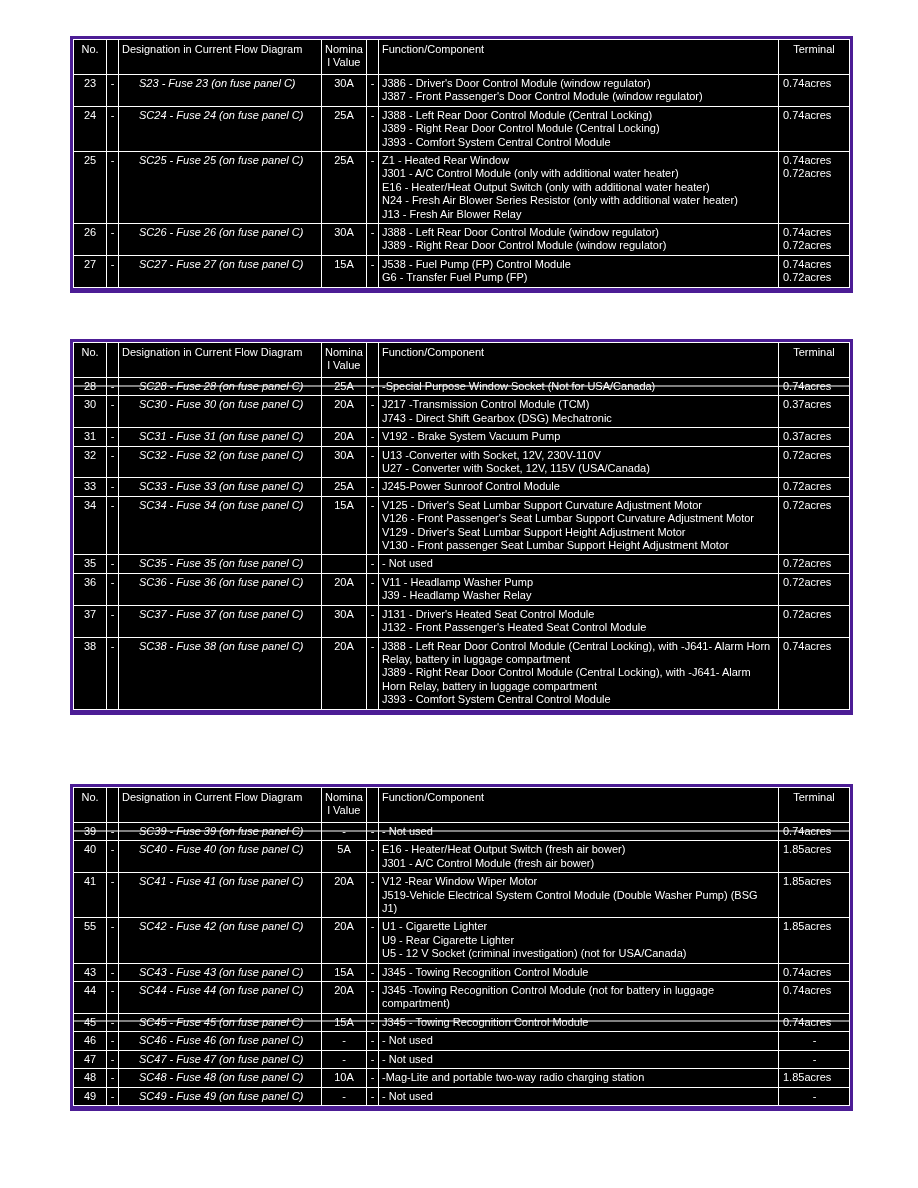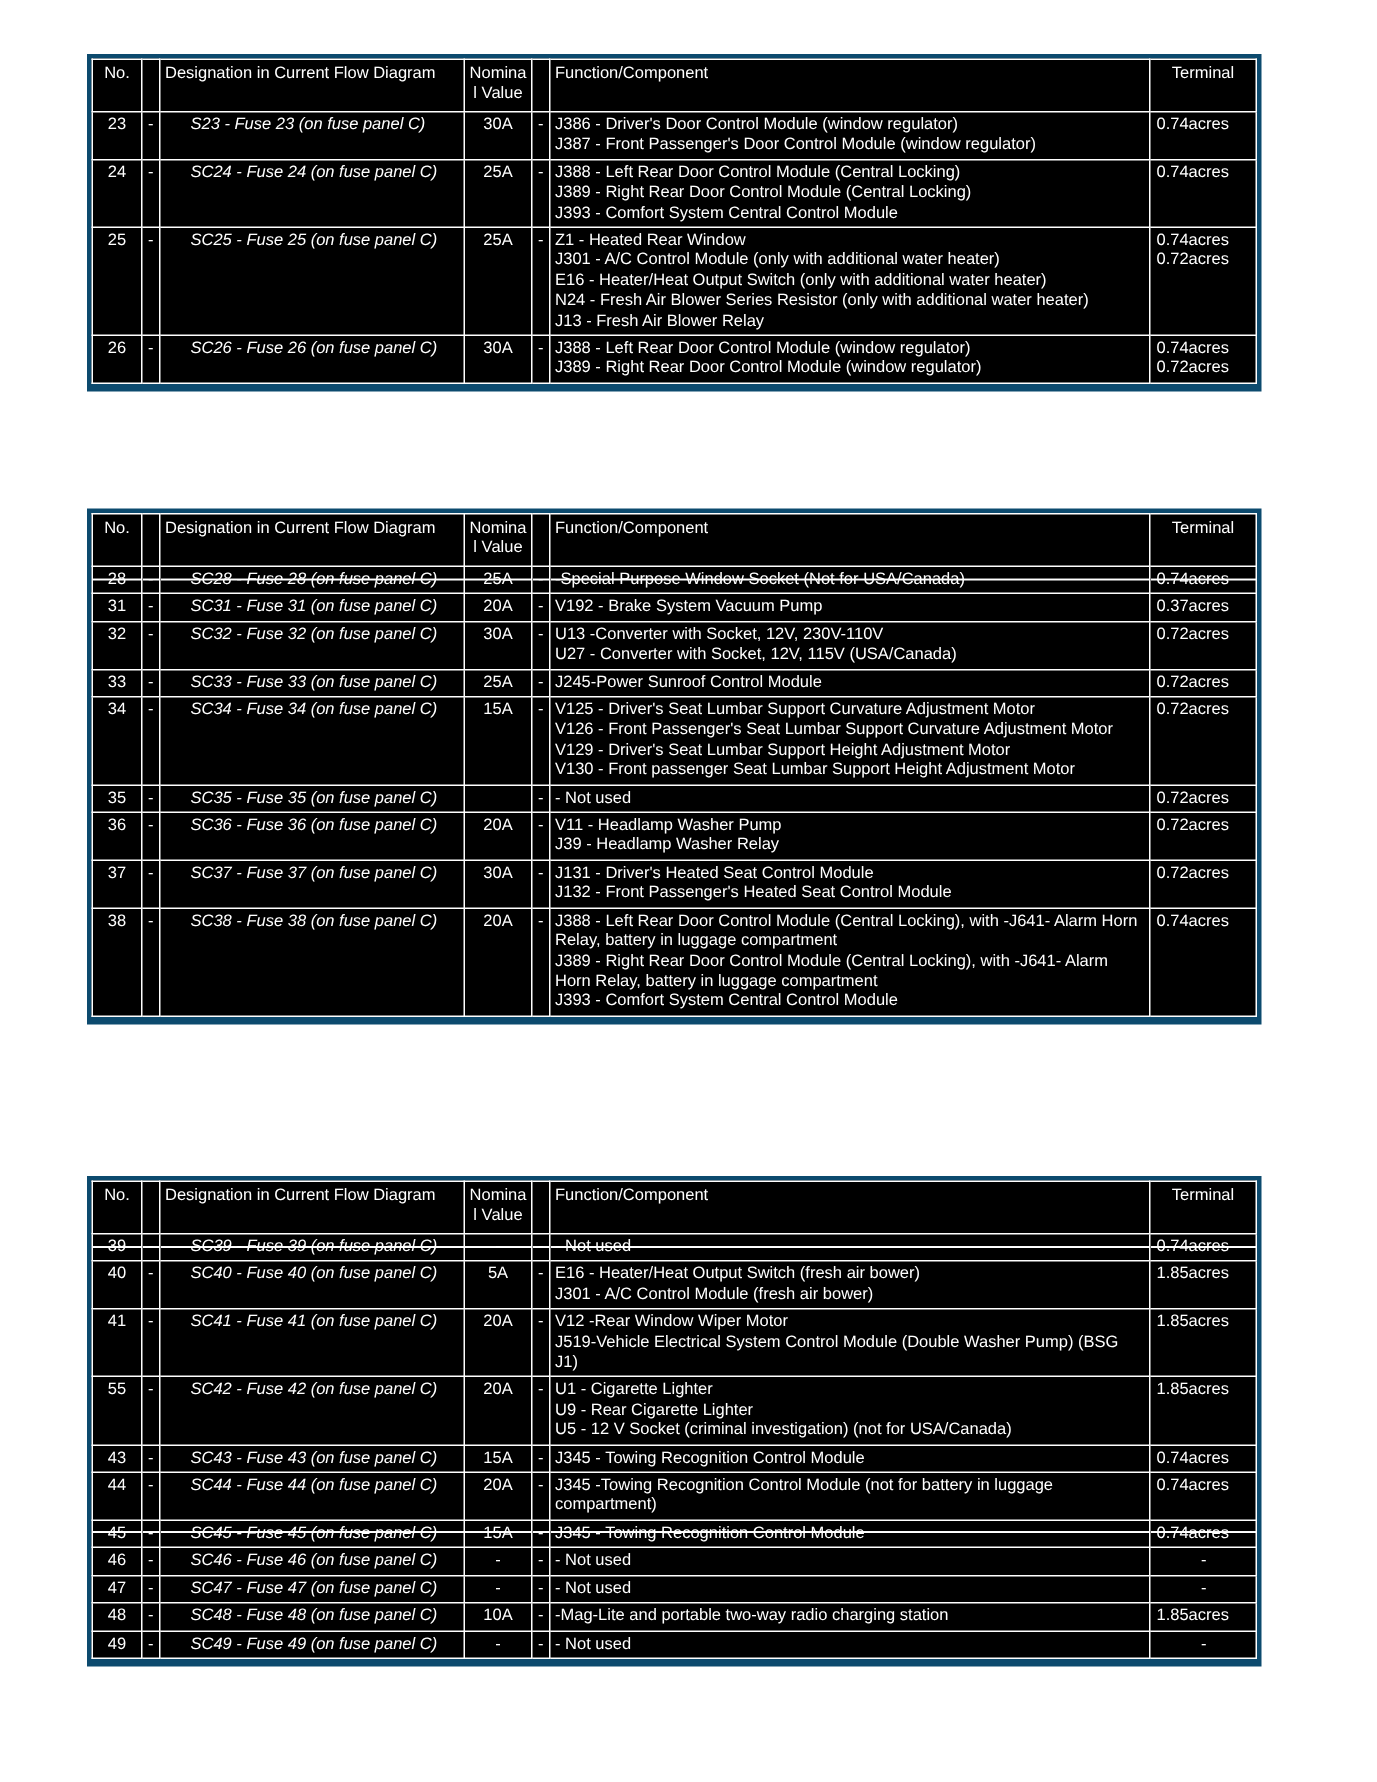--- a/index.html
+++ b/index.html
@@ -10,22 +10,22 @@
   }
   .page {
     position: relative;
     width: 918px;
     height: 1188px;
     background: #ffffff;
     overflow: hidden;
   }
   .tbl-wrap {
     position: absolute;
-    left: 58px;
-    background: #0c4a6e;
+    left: 70px;
+    background: #4c1d95;
     padding: 3px 3px 5px 3px;
   }
   #tbl-wrap-1 { top: 36px; }
   #tbl-wrap-2 { top: 339px; }
   #tbl-wrap-3 { top: 784px; }
   table.fuse-table {
     border-collapse: collapse;
     table-layout: fixed;
     width: 776px;
     background: #000000;
@@ -130,20 +130,31 @@
             <td class="td-no">26</td>
             <td class="td-dash">-</td>
             <td class="td-designation">SC26 - Fuse 26 (on fuse panel C)</td>
             <td class="td-nominal">30A</td>
             <td class="td-dash">-</td>
             <td class="td-function">J388 - Left Rear Door Control Module (window regulator)
 J389 - Right Rear Door Control Module (window regulator)</td>
             <td class="td-terminal">0.74acres
 0.72acres</td>
           </tr>
+          <tr>
+            <td class="td-no">27</td>
+            <td class="td-dash">-</td>
+            <td class="td-designation">SC27 - Fuse 27 (on fuse panel C)</td>
+            <td class="td-nominal">15A</td>
+            <td class="td-dash">-</td>
+            <td class="td-function">J538 - Fuel Pump (FP) Control Module
+G6 - Transfer Fuel Pump (FP)</td>
+            <td class="td-terminal">0.74acres
+0.72acres</td>
+          </tr>
         </tbody>
     </table>
   </div>
 
   <div class="tbl-wrap" id="tbl-wrap-2">
     <table class="fuse-table">
       <colgroup>
         <col style="width:33px">
           <col style="width:12px">
           <col style="width:203px">
@@ -168,20 +179,30 @@
           <tr class="struck">
             <td class="td-no">28</td>
             <td class="td-dash">-</td>
             <td class="td-designation">SC28 - Fuse 28 (on fuse panel C)</td>
             <td class="td-nominal">25A</td>
             <td class="td-dash">-</td>
             <td class="td-function">-Special Purpose Window Socket (Not for USA/Canada)</td>
             <td class="td-terminal">0.74acres</td>
           </tr>
           <tr>
+            <td class="td-no">30</td>
+            <td class="td-dash">-</td>
+            <td class="td-designation">SC30 - Fuse 30 (on fuse panel C)</td>
+            <td class="td-nominal">20A</td>
+            <td class="td-dash">-</td>
+            <td class="td-function">J217 -Transmission Control Module (TCM)
+J743 - Direct Shift Gearbox (DSG) Mechatronic</td>
+            <td class="td-terminal">0.37acres</td>
+          </tr>
+          <tr>
             <td class="td-no">31</td>
             <td class="td-dash">-</td>
             <td class="td-designation">SC31 - Fuse 31 (on fuse panel C)</td>
             <td class="td-nominal">20A</td>
             <td class="td-dash">-</td>
             <td class="td-function">V192 - Brake System Vacuum Pump</td>
             <td class="td-terminal">0.37acres</td>
           </tr>
           <tr>
             <td class="td-no">32</td>

